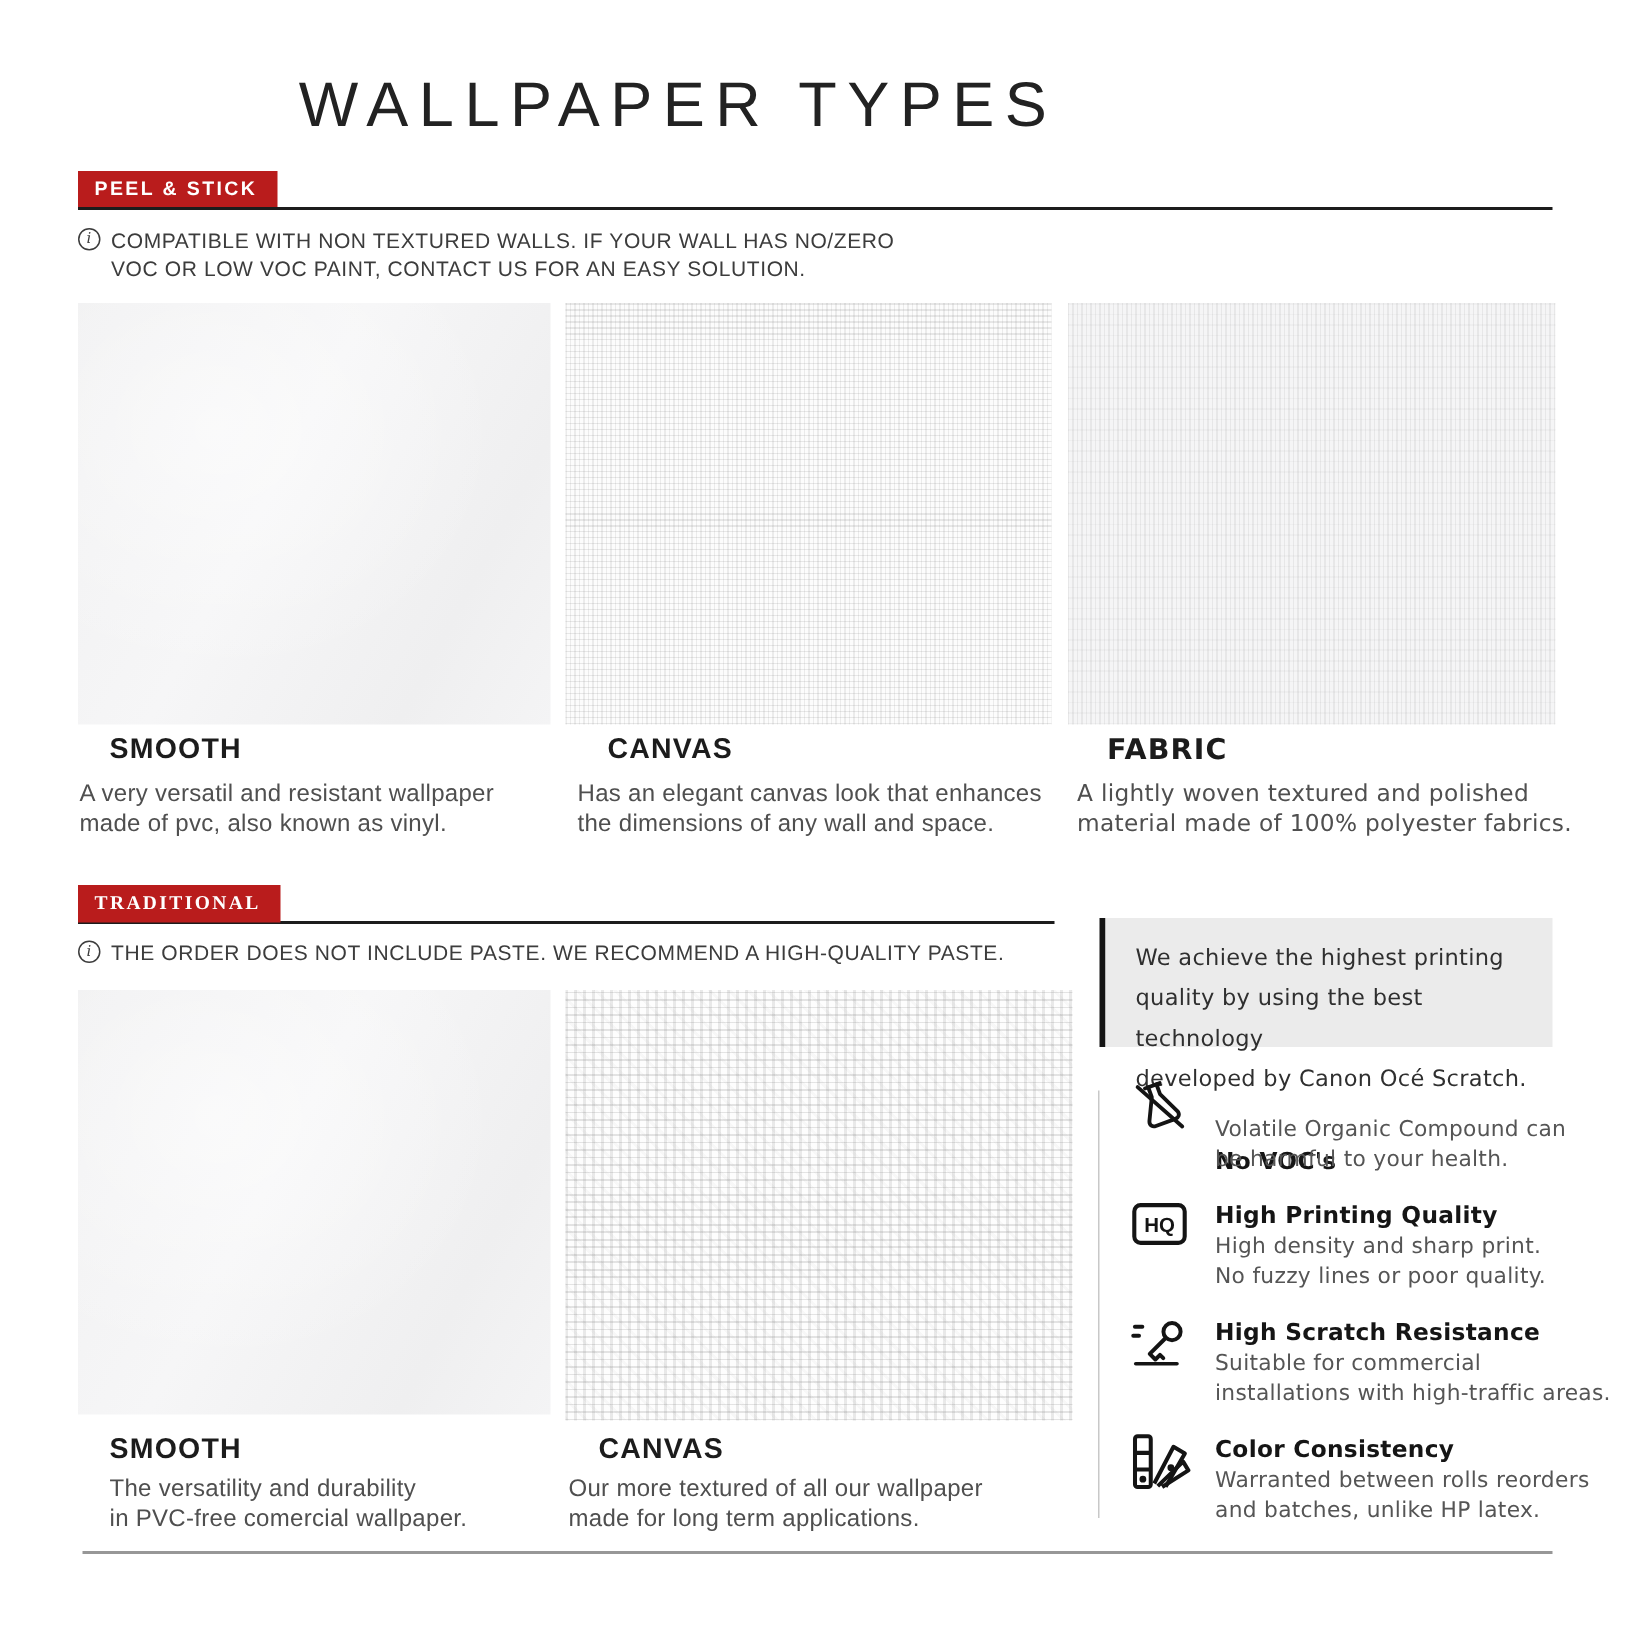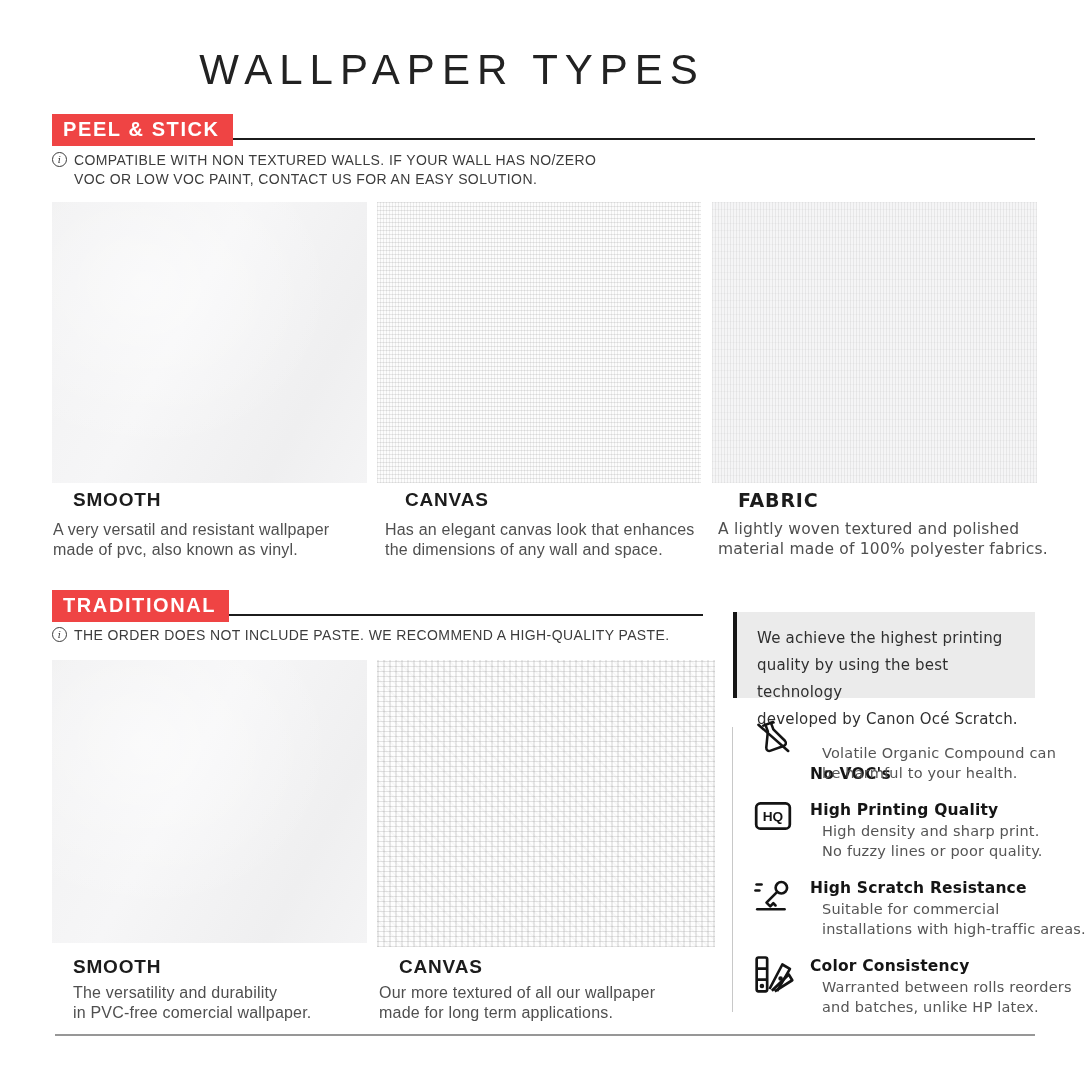--- a/index.html
+++ b/index.html
@@ -6,21 +6,21 @@
   #canvas{position:relative;width:1090px;height:1090px;background:#ffffff;
           font-family:"Liberation Sans",sans-serif;color:#1d1d1d;overflow:hidden;}
   .abs{position:absolute;}
   .round{font-family:"DejaVu Sans",sans-serif;}
 
   
   .page-title{top:46px;left:0;width:904px;text-align:center;font-size:42px;
               font-weight:500;letter-spacing:7px;color:#222;}
 
   
-  .badge{background:#ef4444;color:#fff;font-size:20px;font-weight:bold;
+  .badge{background:#b91c1c;color:#fff;font-size:13px;font-weight:bold;
          letter-spacing:1.6px;padding:4px 13px 5px 11px;display:inline-block;}
   .rule{height:2px;background:#1c1c1c;}
   .rule-thin{height:1px;background:#c8c8c8;}
 
   
   .note{display:flex;gap:7px;font-size:14px;letter-spacing:0.4px;color:#3c3c3c;line-height:19px;}
   .info-circle{flex:0 0 auto;width:13px;height:13px;border:1.4px solid #3c3c3c;border-radius:50%;
                font-family:"DejaVu Serif",serif;font-size:10px;line-height:13px;text-align:center;
                font-style:italic;margin-top:1px;}
 
@@ -47,21 +47,21 @@
 
   
   .quote-bar{width:4px;background:#151515;}
   .quote-box{background:#ebebeb;color:#2f2f2f;font-size:15px;line-height:27px;
              padding:13px 14px 0 20px;letter-spacing:0.2px;}
   .quote-box span{display:block;}
 
   
   .feat-title{font-size:15.5px;font-weight:bold;color:#151515;letter-spacing:0.2px;}
   .feat-desc{font-size:14.5px;color:#555;line-height:19.5px;letter-spacing:0.2px;}
-  .feat-desc span{display:block;margin-left:12px;}
+  .feat-desc span{display:block;}
   .feat-icon svg{display:block;}
   .hq-text{font:bold 13px "Liberation Sans",sans-serif;}
 </style>
 </head>
 <body>
 
 <div id="canvas">
 
   <div class="abs page-title">WALLPAPER TYPES</div>
 
@@ -92,21 +92,21 @@
     <span>the dimensions of any wall and space.</span>
   </div>
 
   <div class="abs swatch-name round" style="left:718px;top:489px;">FABRIC</div>
   <div class="abs swatch-desc round" style="left:718px;top:520px;font-size:15.5px;">
     <span>A lightly woven textured and polished</span>
     <span>material made of 100% polyester fabrics.</span>
   </div>
 
   <div class="abs rule" style="left:52px;top:614px;width:651px;"></div>
-  <div class="abs badge" style="left:52px;top:590px;">TRADITIONAL</div>
+  <div class="abs badge" style="left:52px;top:590px;font-family:Liberation Serif, serif;">TRADITIONAL</div>
 
   <div class="abs note" style="left:52px;top:626px;width:660px;">
     <span class="info-circle">i</span>
     <span>
       <span style="display:block;">THE ORDER DOES NOT INCLUDE PASTE. WE RECOMMEND A HIGH-QUALITY PASTE.</span>
     </span>
   </div>
 
   <div class="abs swatch tex-smooth" style="left:52px;top:660px;width:315px;height:283px;"></div>
   <div class="abs swatch tex-canvas-coarse" style="left:377px;top:660px;width:338px;height:287px;"></div>

